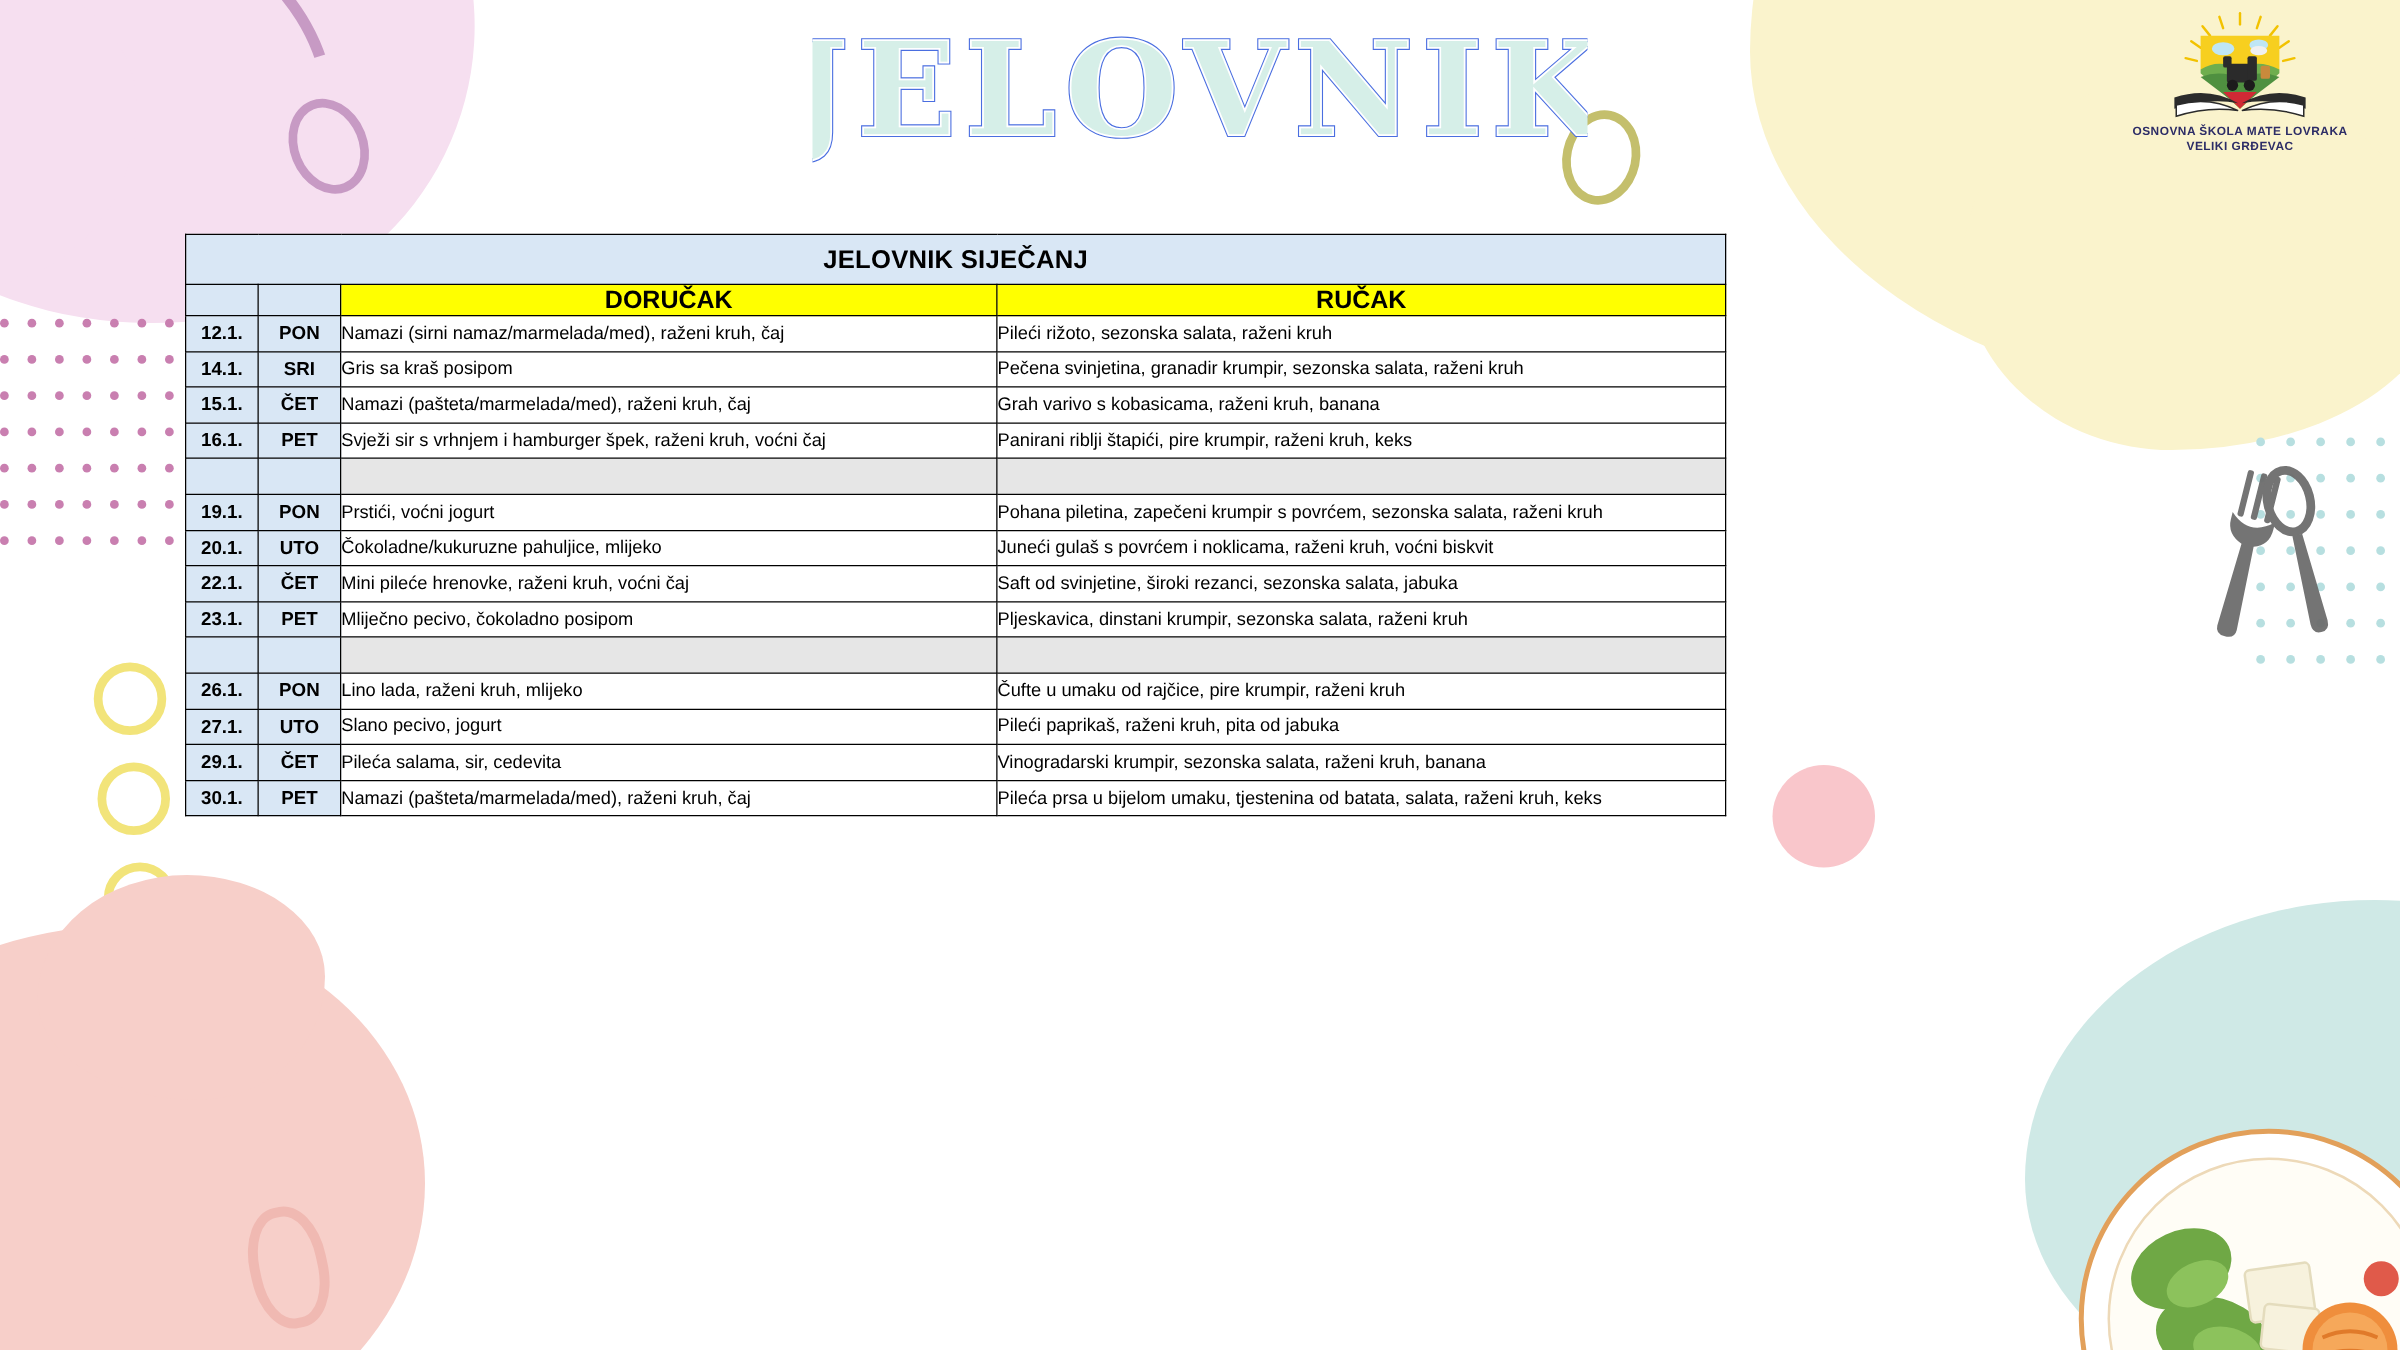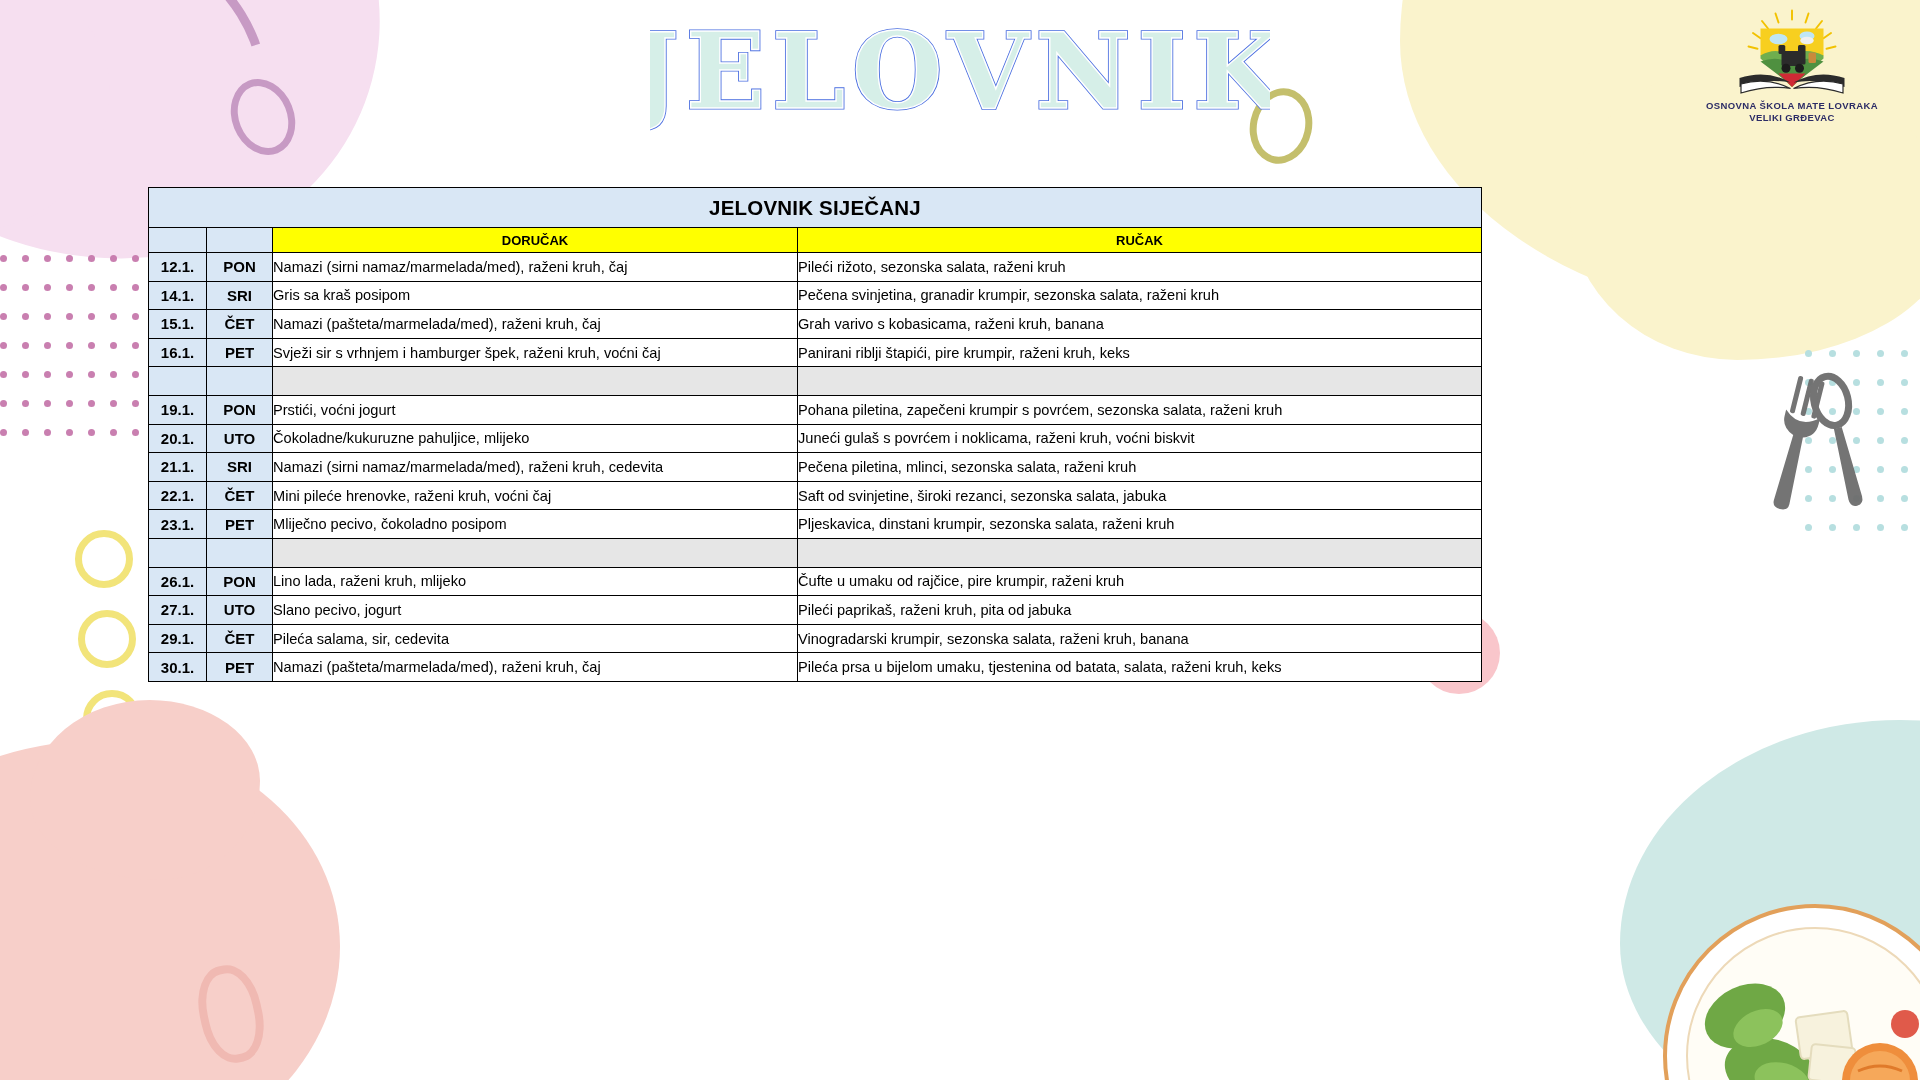--- a/index.html
+++ b/index.html
@@ -130,21 +130,21 @@
 
   
   .logo { position: absolute; right: 28px; top: 8px; width: 200px; text-align: center; }
   .logo-img { width: 120px; height: 92px; margin: 0 auto; display: block; }
   .logo-line { font-size: 9.5px; font-weight: 700; color: #2c2c66; letter-spacing: .4px; line-height: 1.25; }
 
   
   .table-wrap {
     position: absolute;
     left: 148px; top: 187px;
-    width: 1334px;
+    width: 1233px;
   }
   table.menu {
     width: 100%;
     border-collapse: collapse;
     table-layout: fixed;
     background: #ffffff;
     font-size: 14.6px;
     color: #000000;
   }
   table.menu td, table.menu th {
@@ -158,21 +158,21 @@
     font-weight: 700;
     font-size: 20.5px;
     height: 40px;
     letter-spacing: .2px;
   }
   .hdr-blank { background: #d9e7f5; }
   .hdr-meal {
     background: #ffff00;
     text-align: center;
     font-weight: 700;
-    font-size: 13px;
+    font-size: 20px;
     height: 25px;
   }
   .c-date {
     width: 58px;
     background: #d9e7f5;
     text-align: center;
     font-weight: 700;
     font-size: 15px;
   }
   .c-day {
@@ -495,26 +495,20 @@
             <td class="c-text">Prstići, voćni jogurt</td>
             <td class="c-text">Pohana piletina, zapečeni krumpir s povrćem, sezonska salata, raženi kruh</td>
           </tr>
           <tr class="datarow">
             <td class="c-date">20.1.</td>
             <td class="c-day">UTO</td>
             <td class="c-text">Čokoladne/kukuruzne pahuljice, mlijeko</td>
             <td class="c-text">Juneći gulaš s povrćem i noklicama, raženi kruh, voćni biskvit</td>
           </tr>
           <tr class="datarow">
-            <td class="c-date">21.1.</td>
-            <td class="c-day">SRI</td>
-            <td class="c-text">Namazi (sirni namaz/marmelada/med), raženi kruh, cedevita</td>
-            <td class="c-text">Pečena piletina, mlinci, sezonska salata, raženi kruh</td>
-          </tr>
-          <tr class="datarow">
             <td class="c-date">22.1.</td>
             <td class="c-day">ČET</td>
             <td class="c-text">Mini pileće hrenovke, raženi kruh, voćni čaj</td>
             <td class="c-text">Saft od svinjetine, široki rezanci, sezonska salata, jabuka</td>
           </tr>
           <tr class="datarow">
             <td class="c-date">23.1.</td>
             <td class="c-day">PET</td>
             <td class="c-text">Mliječno pecivo, čokoladno posipom</td>
             <td class="c-text">Pljeskavica, dinstani krumpir, sezonska salata, raženi kruh</td>

